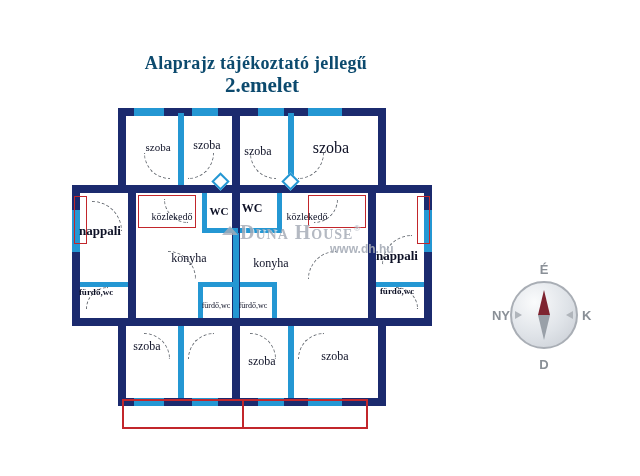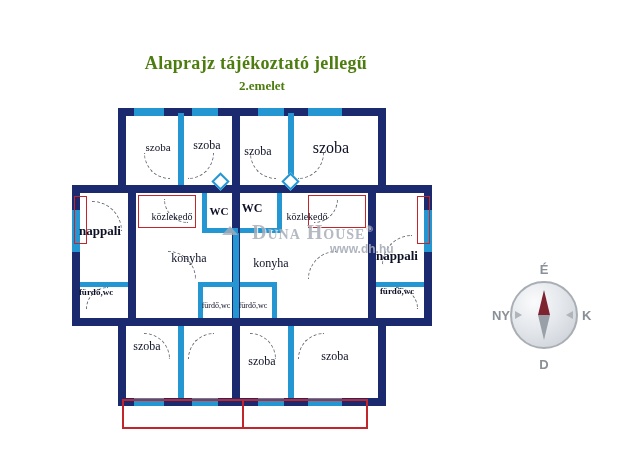--- a/index.html
+++ b/index.html
@@ -1,22 +1,22 @@
 <!DOCTYPE html>
 <html><head>
 <meta charset="utf-8">
 <style>
   * { margin:0; padding:0; box-sizing:border-box; }
   html,body { width:640px; height:476px; background:#fff; overflow:hidden; }
   .canvas { position:relative; width:640px; height:476px; background:#ffffff; font-family:"Liberation Serif", serif; }
 
   
-  .title { position:absolute; left:0; top:52px; width:512px; text-align:center; color:#4d7c0f; font-weight:bold; }
+  .title { position:absolute; left:0; top:52px; width:512px; text-align:center; color:#0c4a6e; font-weight:bold; }
   .title .l1 { font-size:18px; line-height:23px; letter-spacing:0.3px; }
-  .title .l2 { font-size:13px; line-height:21px;padding-left:12px; }
+  .title .l2 { font-size:21px; line-height:21px;padding-left:12px; }
 
   
   .plan { position:absolute; left:72px; top:105px; width:360px; height:332px;padding-left:18px; }
   .wall  { position:absolute; background:#1b2a6e; }
   .bwall { position:absolute; background:#2497d3; }
   .rline { position:absolute; border:1px solid #c2262b; background:transparent; }
   .rline.thick { border-width:2px; }
   .rfill { position:absolute; background:#c2262b; }
 
   .arc { position:absolute; }
@@ -24,21 +24,21 @@
   .arc-br { border-right:1px dashed #6a6f76; border-bottom:1px dashed #6a6f76; border-bottom-right-radius:100%; }
   .arc-tl { border-left:1px dashed #6a6f76; border-top:1px dashed #6a6f76; border-top-left-radius:100%; }
   .arc-tr { border-right:1px dashed #6a6f76; border-top:1px dashed #6a6f76; border-top-right-radius:100%; }
 
   .leaf { position:absolute; width:13px; height:13px; border:2px solid #2497d3; background:#fff; transform:rotate(45deg); }
 
   .lbl { position:absolute; transform:translate(-50%,-50%); font-family:"Liberation Serif", serif; color:#0e1126; font-size:12px; white-space:nowrap; }
   .lbl.bold { font-weight:bold; }
 
   
-  .wm-brand { position:absolute; left:252px; top:221px; font-family:"Liberation Serif", serif; font-variant:small-caps; font-weight:bold; font-size:20px; letter-spacing:1px; color:#a7adb8; opacity:0.85; text-shadow:1px 1px 0 #ffffff; pointer-events:none; }
+  .wm-brand { position:absolute; left:240px; top:221px; font-family:"Liberation Serif", serif; font-variant:small-caps; font-weight:bold; font-size:20px; letter-spacing:1px; color:#a7adb8; opacity:0.85; text-shadow:1px 1px 0 #ffffff; pointer-events:none; }
   .wm-brand sup { font-size:9px; vertical-align:super; }
   .wm-roof { position:absolute; left:222px; top:226px; width:0; height:0; border-left:8px solid transparent; border-right:8px solid transparent; border-bottom:9px solid #a7adb8; opacity:0.8; pointer-events:none; }
   .wm-url { position:absolute; left:330px; top:242px; font-family:"Liberation Sans", sans-serif; font-weight:bold; font-size:12px; color:#a7adb8; opacity:0.9; pointer-events:none; }
 
   
   .compass { position:absolute; left:488px; top:262px; width:112px; height:112px; font-family:"Liberation Sans", sans-serif; color:#8a9097; font-weight:bold; font-size:13px; }
   .compass .n { position:absolute; left:0; right:0; top:0; text-align:center; }
   .compass .s { position:absolute; left:0; right:0; bottom:2px; text-align:center; }
   .compass .w { position:absolute; left:0; top:46px; width:22px; text-align:right; }
   .compass .e { position:absolute; right:2px; top:46px; width:16px; text-align:left; }

